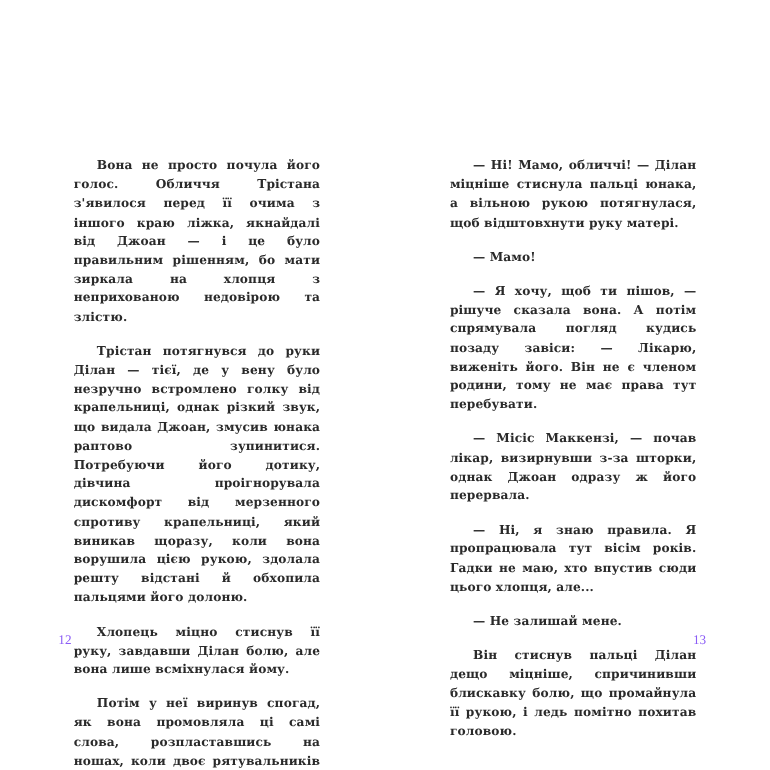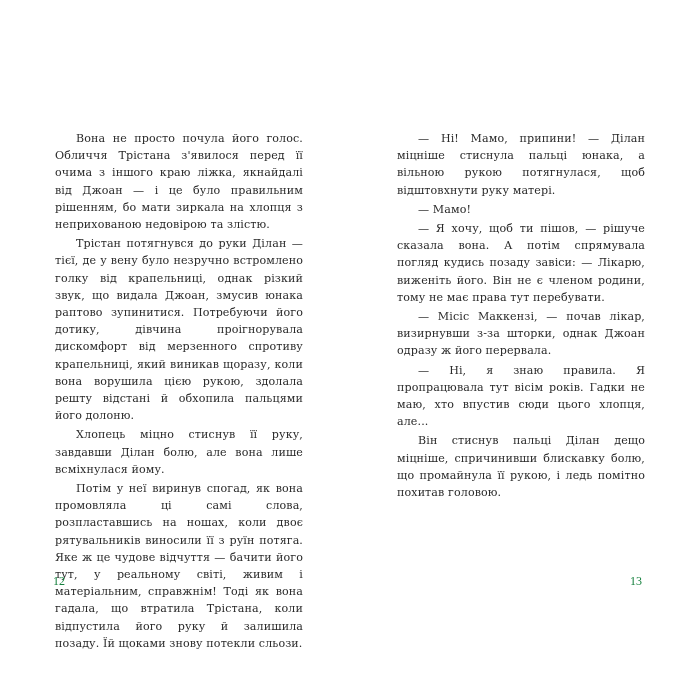--- a/index.html
+++ b/index.html
@@ -11,49 +11,51 @@
       font-family: "DejaVu Serif", "Liberation Serif", serif;
       font-size: 11.1px;
       line-height: 17.2px;
       color: #2a2a2a;
       text-align: justify;
       hyphens: manual;
     }
     .page.left { left: 53px; }
     .page.right { left: 395px; }
     .page p {
-      margin: 2px;
+      margin: 14px;
       text-indent: 21px;
       letter-spacing: 0.1px;
+      font-weight: bold;
     }
     .page-number {
       position: absolute;
       top: 574px;
       font-family: "Liberation Serif", "DejaVu Serif", serif;
       font-size: 12px;
-      color: #15803d;
+      color: #8b5cf6;
     }
     .page-number.left { left: 53px; }
     .page-number.right { left: 630px; text-align: center; }
   </style>
 </head>
 <body>
 
 <div class="page left">
   <p>Вона не просто почула його голос. Обличчя Трістана з'явилося перед її очима з іншого краю ліжка, якнайдалі від Джоан — і це було правильним рішенням, бо мати зиркала на хлопця з неприхованою недовірою та злістю.</p>
   <p>Трістан потягнувся до руки Ділан — тієї, де у вену було незручно встромлено голку від крапельниці, однак різкий звук, що видала Джоан, змусив юнака раптово зупинитися. Потребуючи його дотику, дівчина проігнорувала дискомфорт від мерзенного спротиву крапельниці, який виникав щоразу, коли вона ворушила цією рукою, здолала решту відстані й обхопила пальцями його долоню.</p>
   <p>Хлопець міцно стиснув її руку, завдавши Ділан болю, але вона лише всміхнулася йому.</p>
   <p>Потім у неї виринув спогад, як вона промовляла ці самі слова, розпластавшись на ношах, коли двоє рятувальників виносили її з руїн потяга. Яке ж це чудове відчуття — бачити його тут, у реальному світі, живим і матеріальним, справжнім! Тоді як вона гадала, що втратила Трістана, коли відпустила його руку й залишила позаду. Їй щоками знову потекли сльози.</p>
 
 </div>
 
 <div class="page right">
-  <p>— Ні! Мамо, припини! — Ділан міцніше стиснула пальці юнака, а вільною рукою потягнулася, щоб відштовхнути руку матері.</p>
+  <p>— Ні! Мамо, обличчі! — Ділан міцніше стиснула пальці юнака, а вільною рукою потягнулася, щоб відштовхнути руку матері.</p>
   <p>— Мамо!</p>
   <p>— Я хочу, щоб ти пішов, — рішуче сказала вона. А потім спрямувала погляд кудись позаду завіси: — Лікарю, виженіть його. Він не є членом родини, тому не має права тут перебувати.</p>
   <p>— Місіс Маккензі, — почав лікар, визирнувши з-за шторки, однак Джоан одразу ж його перервала.</p>
   <p>— Ні, я знаю правила. Я пропрацювала тут вісім років. Гадки не маю, хто впустив сюди цього хлопця, але...</p>
+  <p>— Не залишай мене.</p>
   <p>Він стиснув пальці Ділан дещо міцніше, спричинивши блискавку болю, що промайнула її рукою, і ледь помітно похитав головою.</p>
 
 </div>
 
 <div class="page-number left">12</div>
 <div class="page-number right">13</div>
 
 </body></html>

